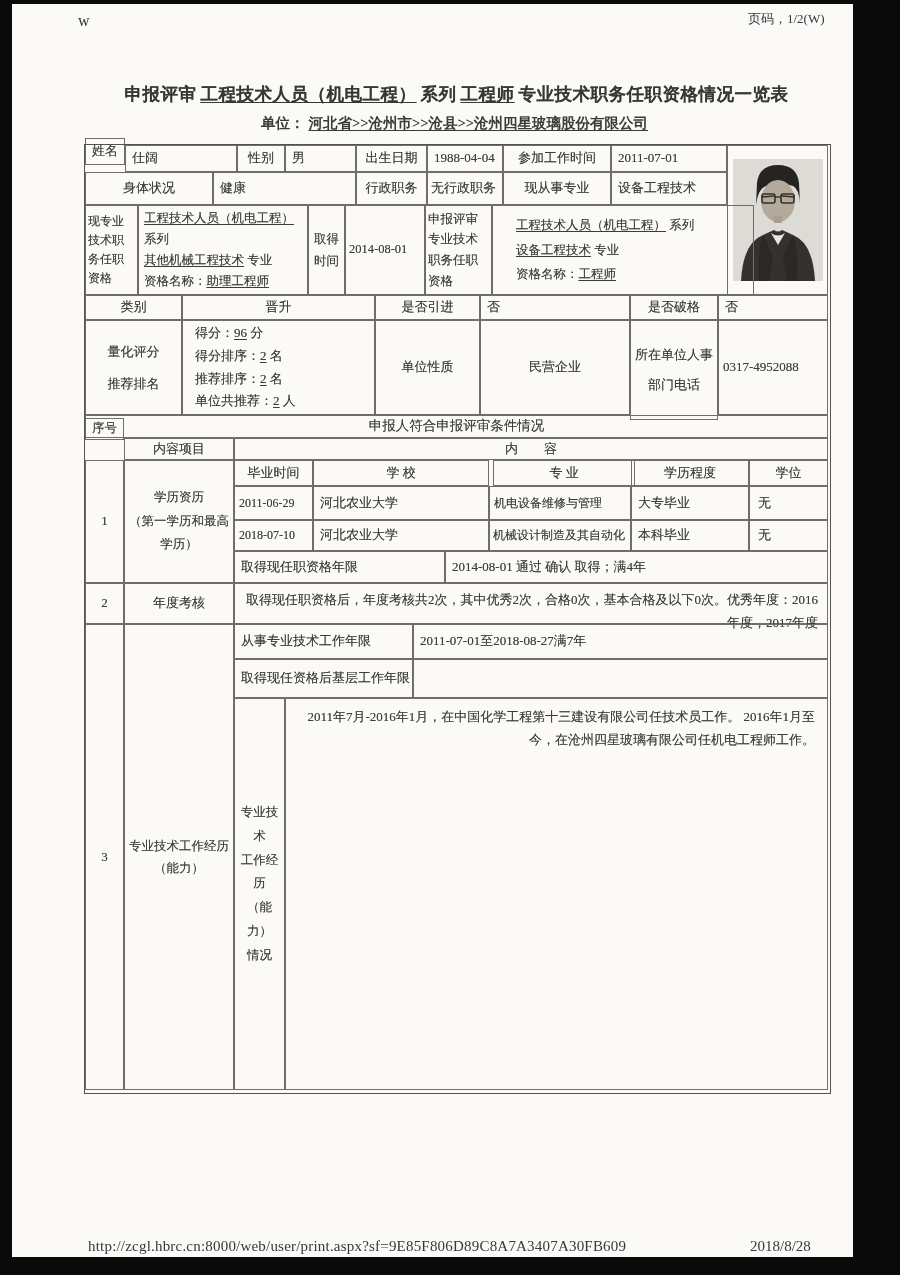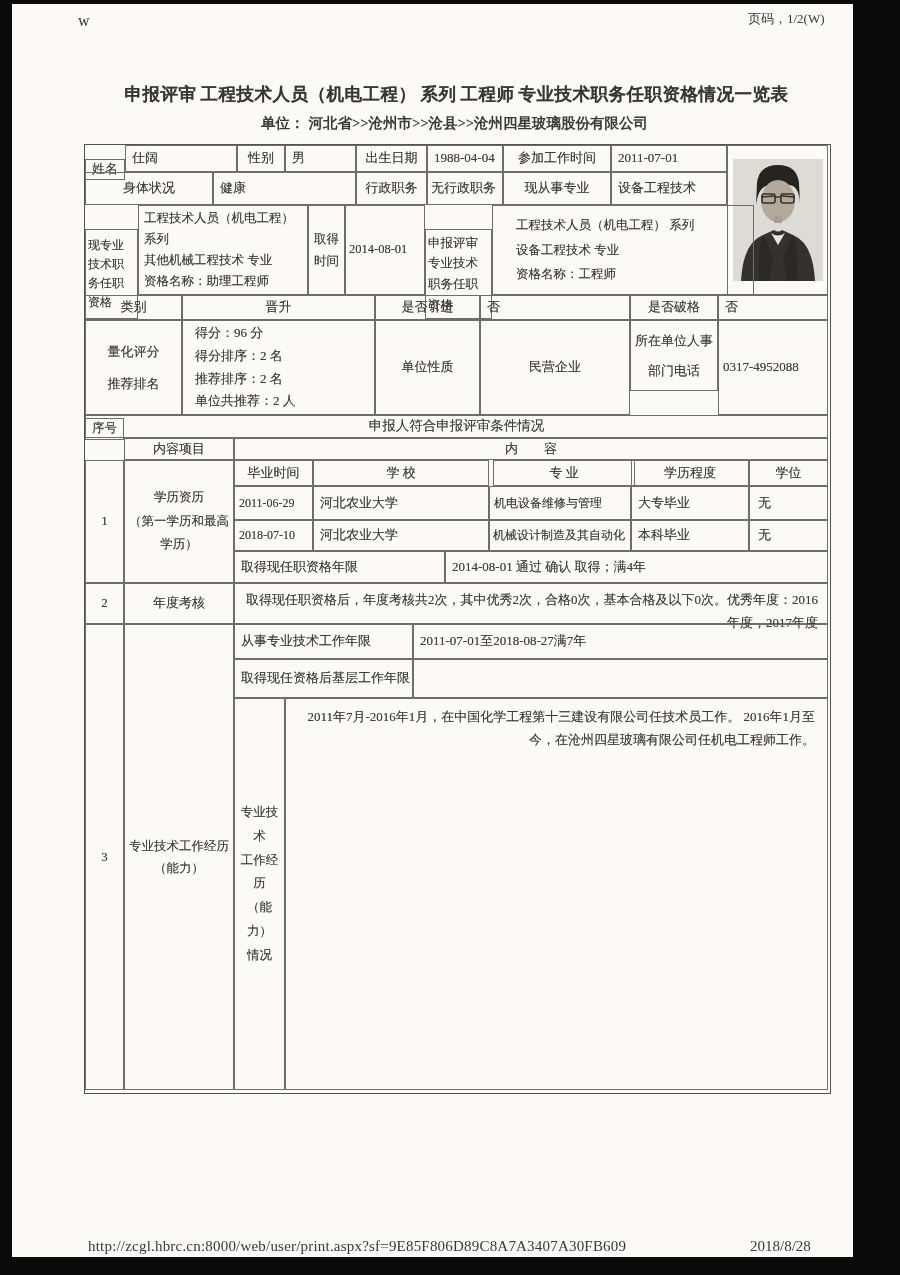--- a/index.html
+++ b/index.html
@@ -8,53 +8,53 @@
   #paper{position:absolute;left:12px;top:4px;width:841px;height:1253px;background:#fbfaf7;}
   .bar{position:absolute;background:#0a0a0a;z-index:9;}
   .cell{position:absolute;box-sizing:border-box;border:1px solid #6f6e6c;
         display:flex;align-items:center;justify-content:center;text-align:center;
         font-size:13px;line-height:1.25;background:transparent;
         text-shadow:0 0 .5px rgba(60,60,60,.55);}
   .cl{justify-content:flex-start;text-align:left;padding-left:6px;}
   .stack{flex-direction:column;}
   .stl{align-items:flex-start;text-align:left;}
   .txt{display:block;text-align:right;padding:5px 9px;}
-  .u{text-underline-offset:2px;}
+  .u{text-decoration:underline;text-underline-offset:2px;}
   .frame{position:absolute;left:84px;top:144px;width:745px;height:948px;
          border:1.6px solid #555350;pointer-events:none;}
   #title{position:absolute;left:85px;top:82px;width:743px;text-align:center;
          font-size:17.5px;font-weight:700;letter-spacing:.5px;color:#363636;
          text-shadow:0 0 .6px rgba(50,50,50,.6);}
   #unitline{position:absolute;left:85px;top:114px;width:743px;text-align:center;
          font-size:14.5px;font-weight:700;color:#3a3a3a;}
   #title .u, #unitline .u{margin:0 4px;}
   #pagecode{position:absolute;left:748px;top:10px;font-size:13px;color:#2f3a40;}
   #wmark{position:absolute;left:78px;top:12px;font-size:16px;color:#2f3a40;}
   #footurl{position:absolute;left:88px;top:1238px;font-size:15px;color:#33393d;z-index:1;letter-spacing:.2px;}
   #footdate{position:absolute;left:750px;top:1238px;font-size:15px;color:#33393d;z-index:1;}
   .sm{font-size:12px;}
   .xs{font-size:12.5px;}
   .nw{white-space:nowrap;}
   .pre{white-space:pre;}
-  .wrap{word-break:break-all;margin-top:24px;}
+  .wrap{word-break:break-all;}
   .photo-svg{display:block;}
 </style>
 </head>
 <body>
 
 <div id="scan">
   <div id="paper"></div>
 
   <div id="wmark">w</div>
   <div id="pagecode">页码，1/2(W)</div>
 
   <div id="title"><span>申报评审</span><span class="u">工程技术人员（机电工程）</span><span>系列</span><span class="u">工程师</span><span>专业技术职务任职资格情况一览表</span></div>
   <div id="unitline"><span>单位：</span><span class="u">河北省&gt;&gt;沧州市&gt;&gt;沧县&gt;&gt;沧州四星玻璃股份有限公司</span></div>
 
-  <div class="cell" style="left:85px;top:159px;width:40px;height:21px">姓名</div>
+  <div class="cell" style="left:85px;top:138px;width:40px;height:27px">姓名</div>
   <div class="cell cl" style="left:125px;top:145px;width:112px;height:27px">仕阔</div>
   <div class="cell" style="left:237px;top:145px;width:48px;height:27px">性别</div>
   <div class="cell cl" style="left:285px;top:145px;width:71px;height:27px">男</div>
   <div class="cell" style="left:356px;top:145px;width:71px;height:27px">出生日期</div>
   <div class="cell cl" style="left:427px;top:145px;width:76px;height:27px">1988-04-04</div>
   <div class="cell" style="left:503px;top:145px;width:108px;height:27px">参加工作时间</div>
   <div class="cell cl" style="left:611px;top:145px;width:116px;height:27px">2011-07-01</div>
 
   <div class="cell" style="left:727px;top:145px;width:101px;height:150px">
     <svg class="photo-svg" width="90" height="122" viewBox="0 0 90 122">
@@ -111,21 +111,21 @@
     <span>推荐排名</span>
   </div>
   <div class="cell stack stl" style="left:182px;top:320px;width:193px;height:95px;padding-left:12px;line-height:1.75">
     <span><span>得分：</span><span class="u">96</span><span> 分</span></span>
     <span><span>得分排序：</span><span class="u">2</span><span> 名</span></span>
     <span><span>推荐排序：</span><span class="u">2</span><span> 名</span></span>
     <span><span>单位共推荐：</span><span class="u">2</span><span> 人</span></span>
   </div>
   <div class="cell" style="left:375px;top:320px;width:105px;height:95px">单位性质</div>
   <div class="cell" style="left:480px;top:320px;width:150px;height:95px">民营企业</div>
-  <div class="cell stack" style="left:630px;top:320px;width:88px;height:71px;line-height:2.3">
+  <div class="cell stack" style="left:630px;top:320px;width:88px;height:100px;line-height:2.3">
     <span>所在单位人事</span>
     <span>部门电话</span>
   </div>
   <div class="cell cl" style="left:718px;top:320px;width:110px;height:95px;padding-left:4px">0317-4952088</div>
 
   <div class="cell" style="left:85px;top:415px;width:743px;height:23px;font-size:13.5px">申报人符合申报评审条件情况</div>
 
   <div class="cell" style="left:85px;top:418px;width:39px;height:22px;font-size:12.5px">序号</div>
   <div class="cell" style="left:124px;top:438px;width:110px;height:22px">内容项目</div>
   <div class="cell pre" style="left:234px;top:438px;width:594px;height:22px">内        容</div>

